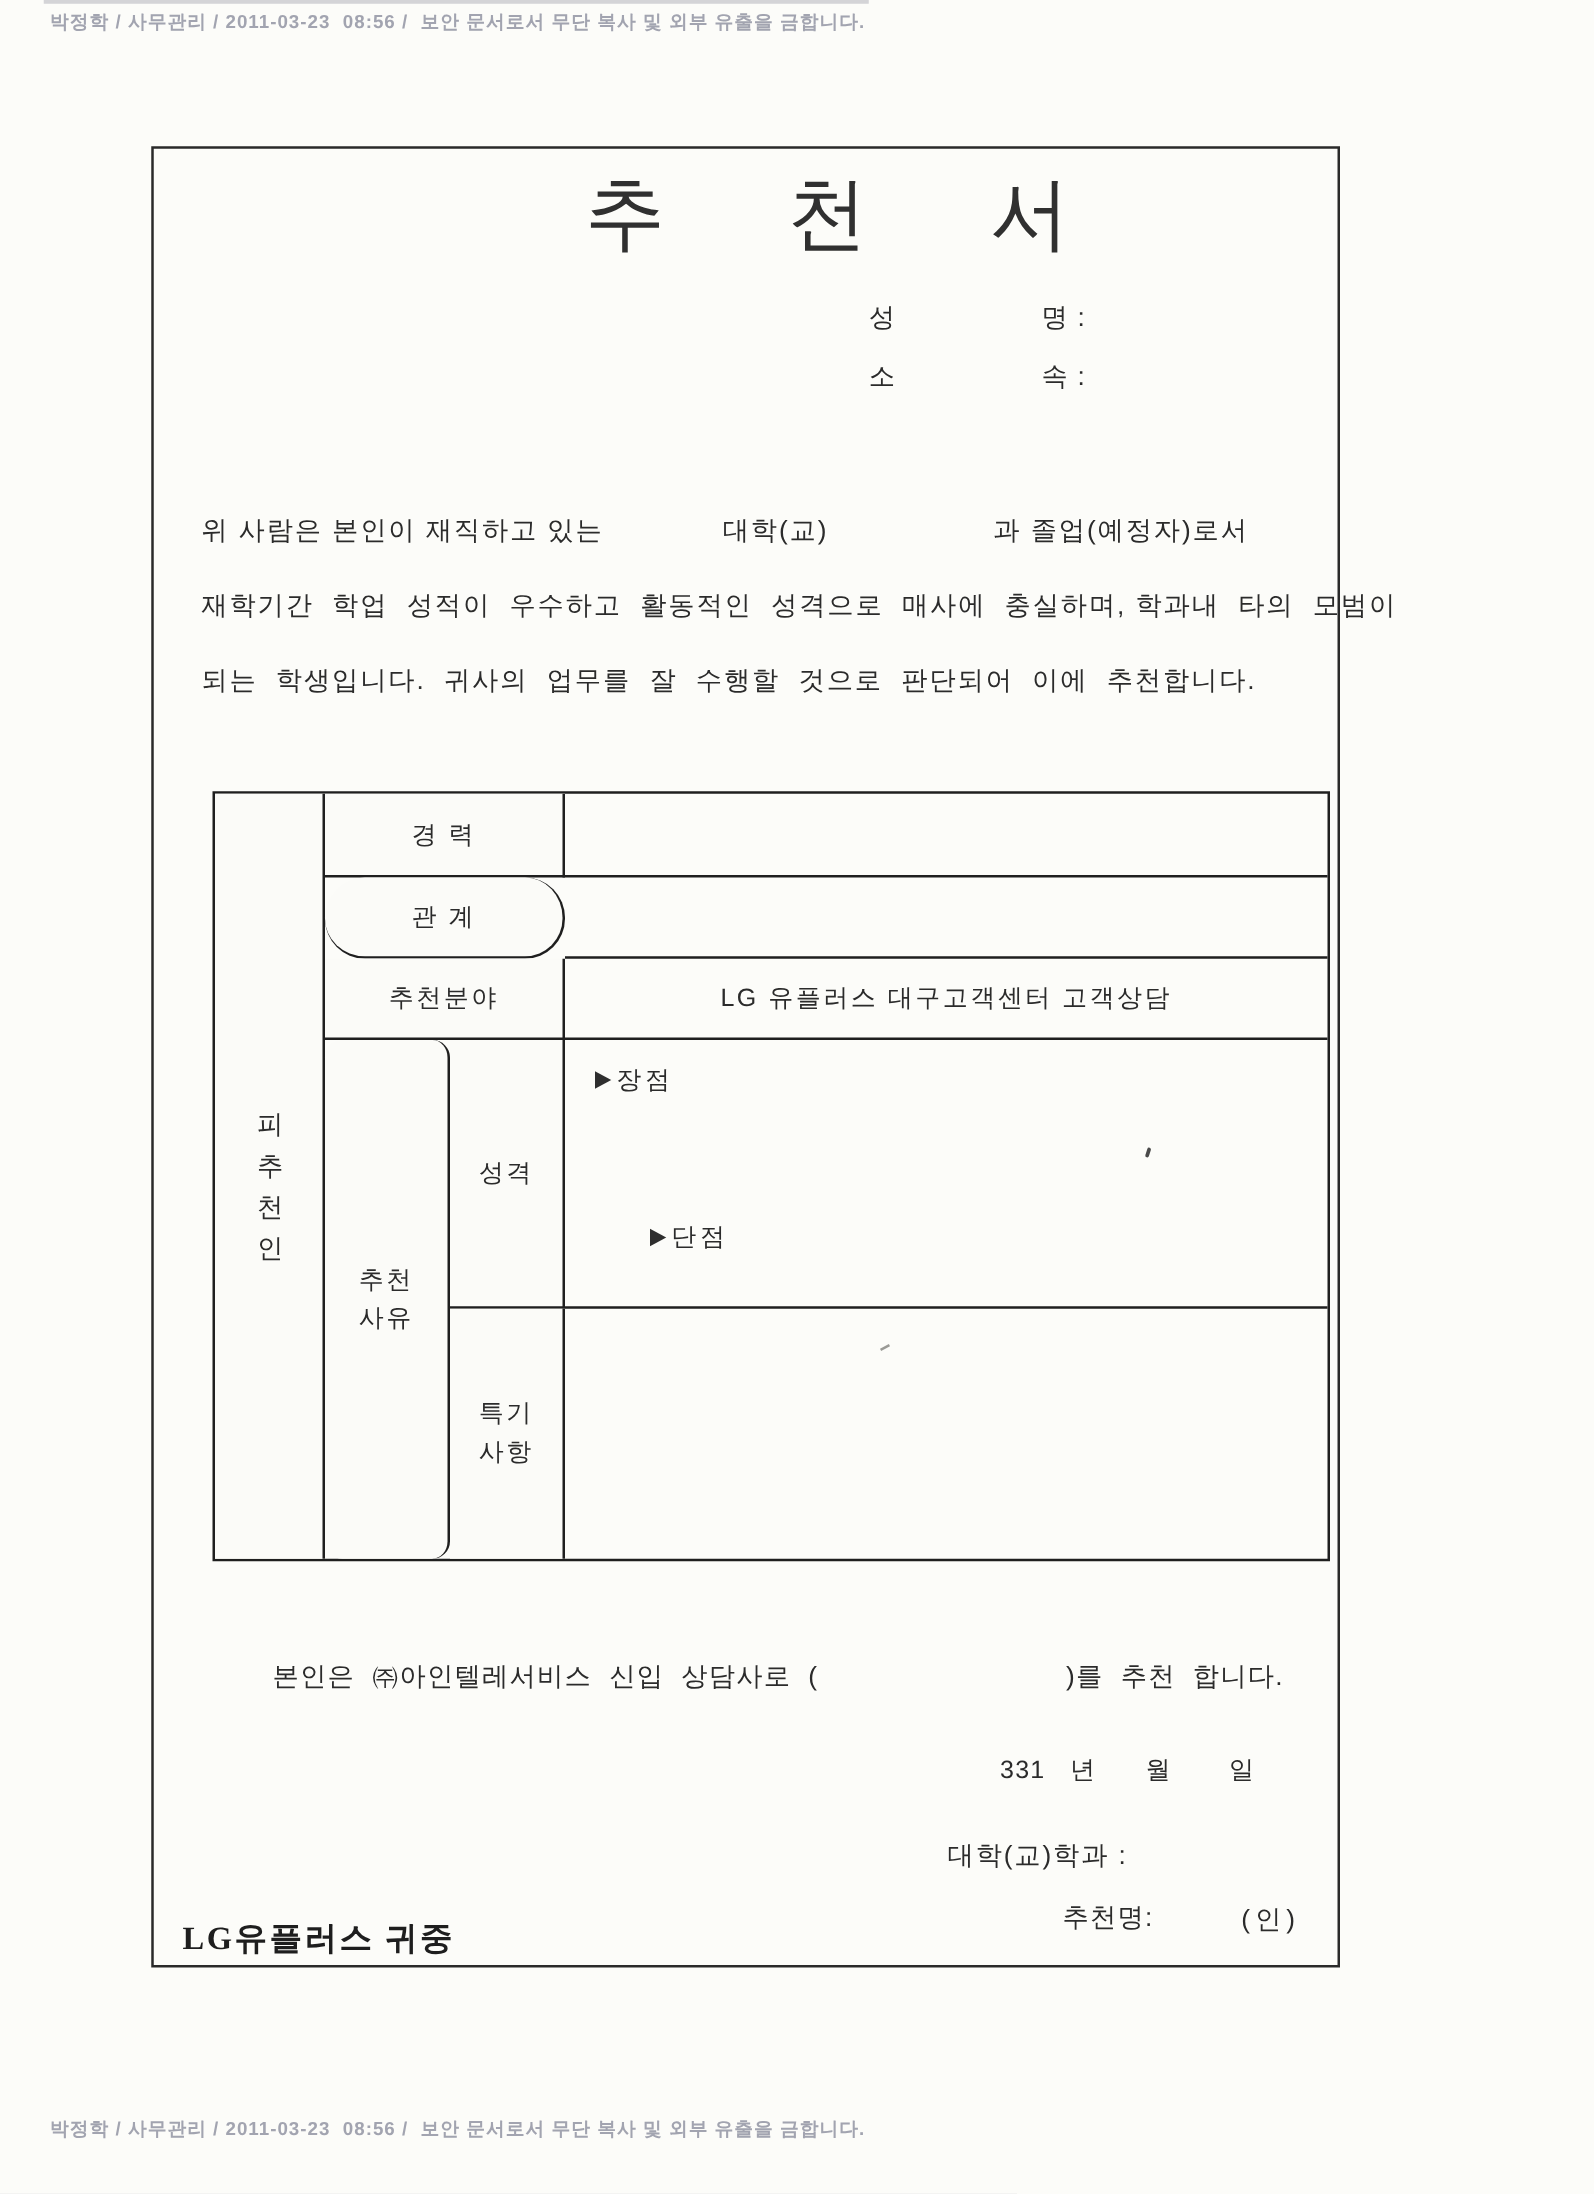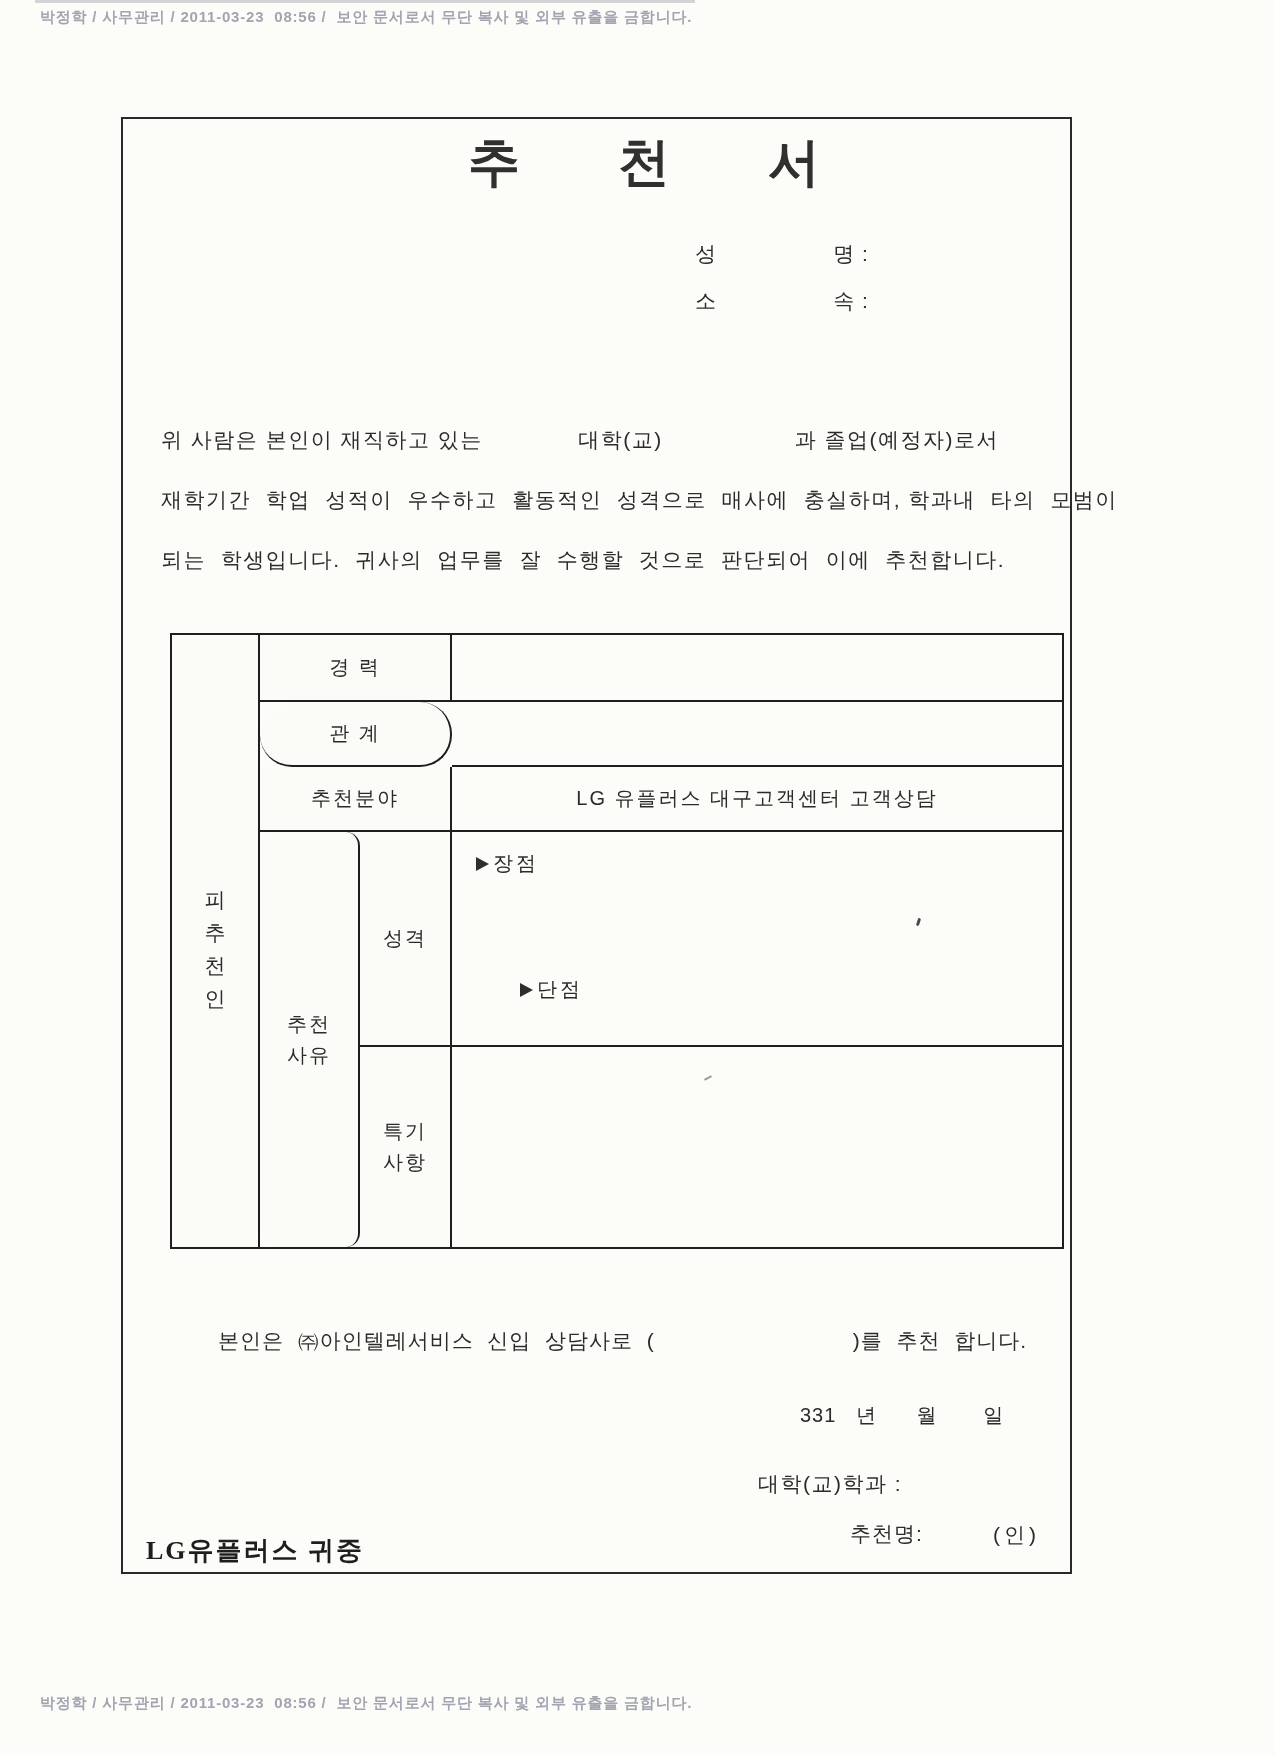--- a/index.html
+++ b/index.html
@@ -14,28 +14,28 @@
   }
   .wm-top { top:8px; }
   .wm-bottom { top:1694px; }
   .page-edge { position:absolute; top:0; left:35px; width:660px; height:3px;
     background:#b2b3bc; opacity:0.55; }
   .box {
     position:absolute; left:121px; top:117px; width:951px; height:1457px;
     border:2px solid #2a2a2a; box-sizing:border-box;
   }
   .title {
-    position:absolute; left:468px; top:128px; font-size:52px; color:#303030;
-    letter-spacing:98px; white-space:pre; font-weight:bold;
+    position:absolute; left:468px; top:128px; font-size:64px; color:#303030;
+    letter-spacing:98px; white-space:pre; font-weight:normal;
   }
   .field-line { position:absolute; left:695px; font-size:21px; letter-spacing:1px; white-space:pre; }
   .fl-name { top:240px; }
   .fl-affil { top:287px; }
   .intro-line { position:absolute; left:161px; width:915px; font-size:21px;
-    letter-spacing:1.5px; white-space:pre;margin-top:16px; }
+    letter-spacing:1.5px; white-space:pre; }
   .il-1 { top:410px; }
   .il-2 { top:470px; }
   .il-3 { top:530px; }
 
   
   .tbl { position:absolute; left:170px; top:633px; width:890px; height:612px;
     border:2px solid #1f1f1f; box-sizing:content-box; }
   .cell { position:absolute; box-sizing:border-box; display:flex;
     align-items:center; justify-content:center; font-size:20px; letter-spacing:2px; }
   .bR { border-right:2px solid #1f1f1f; }

